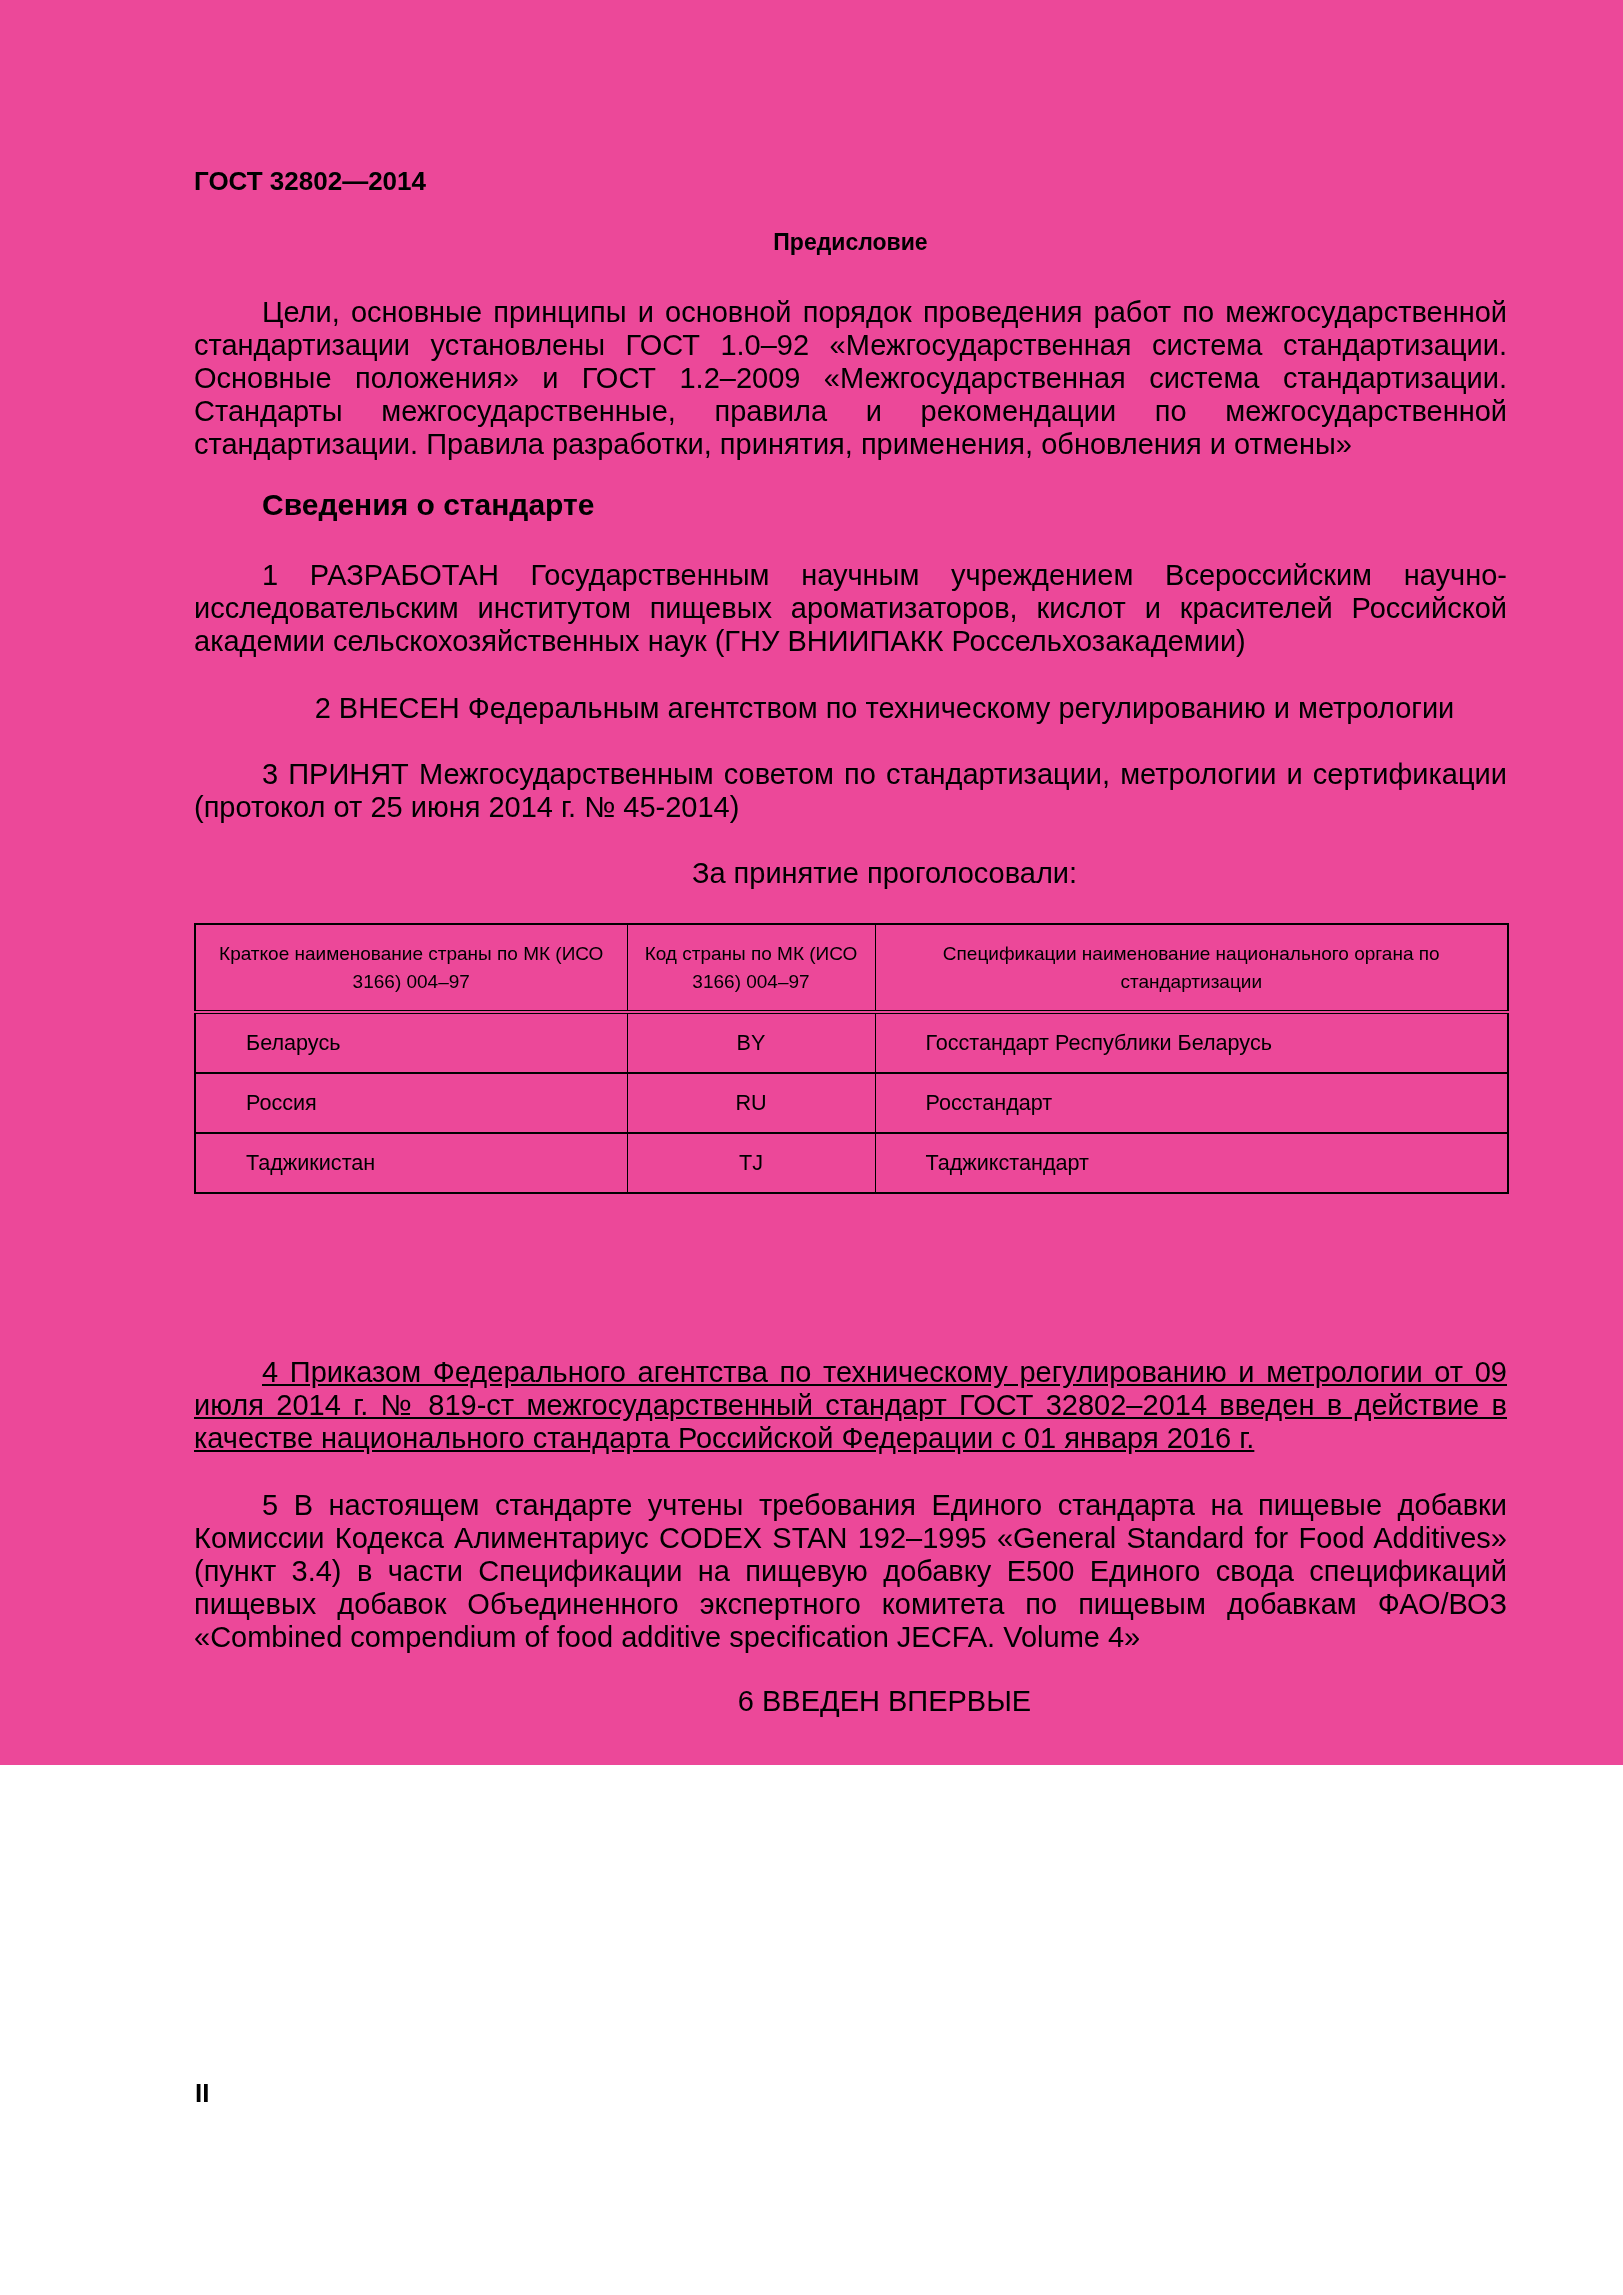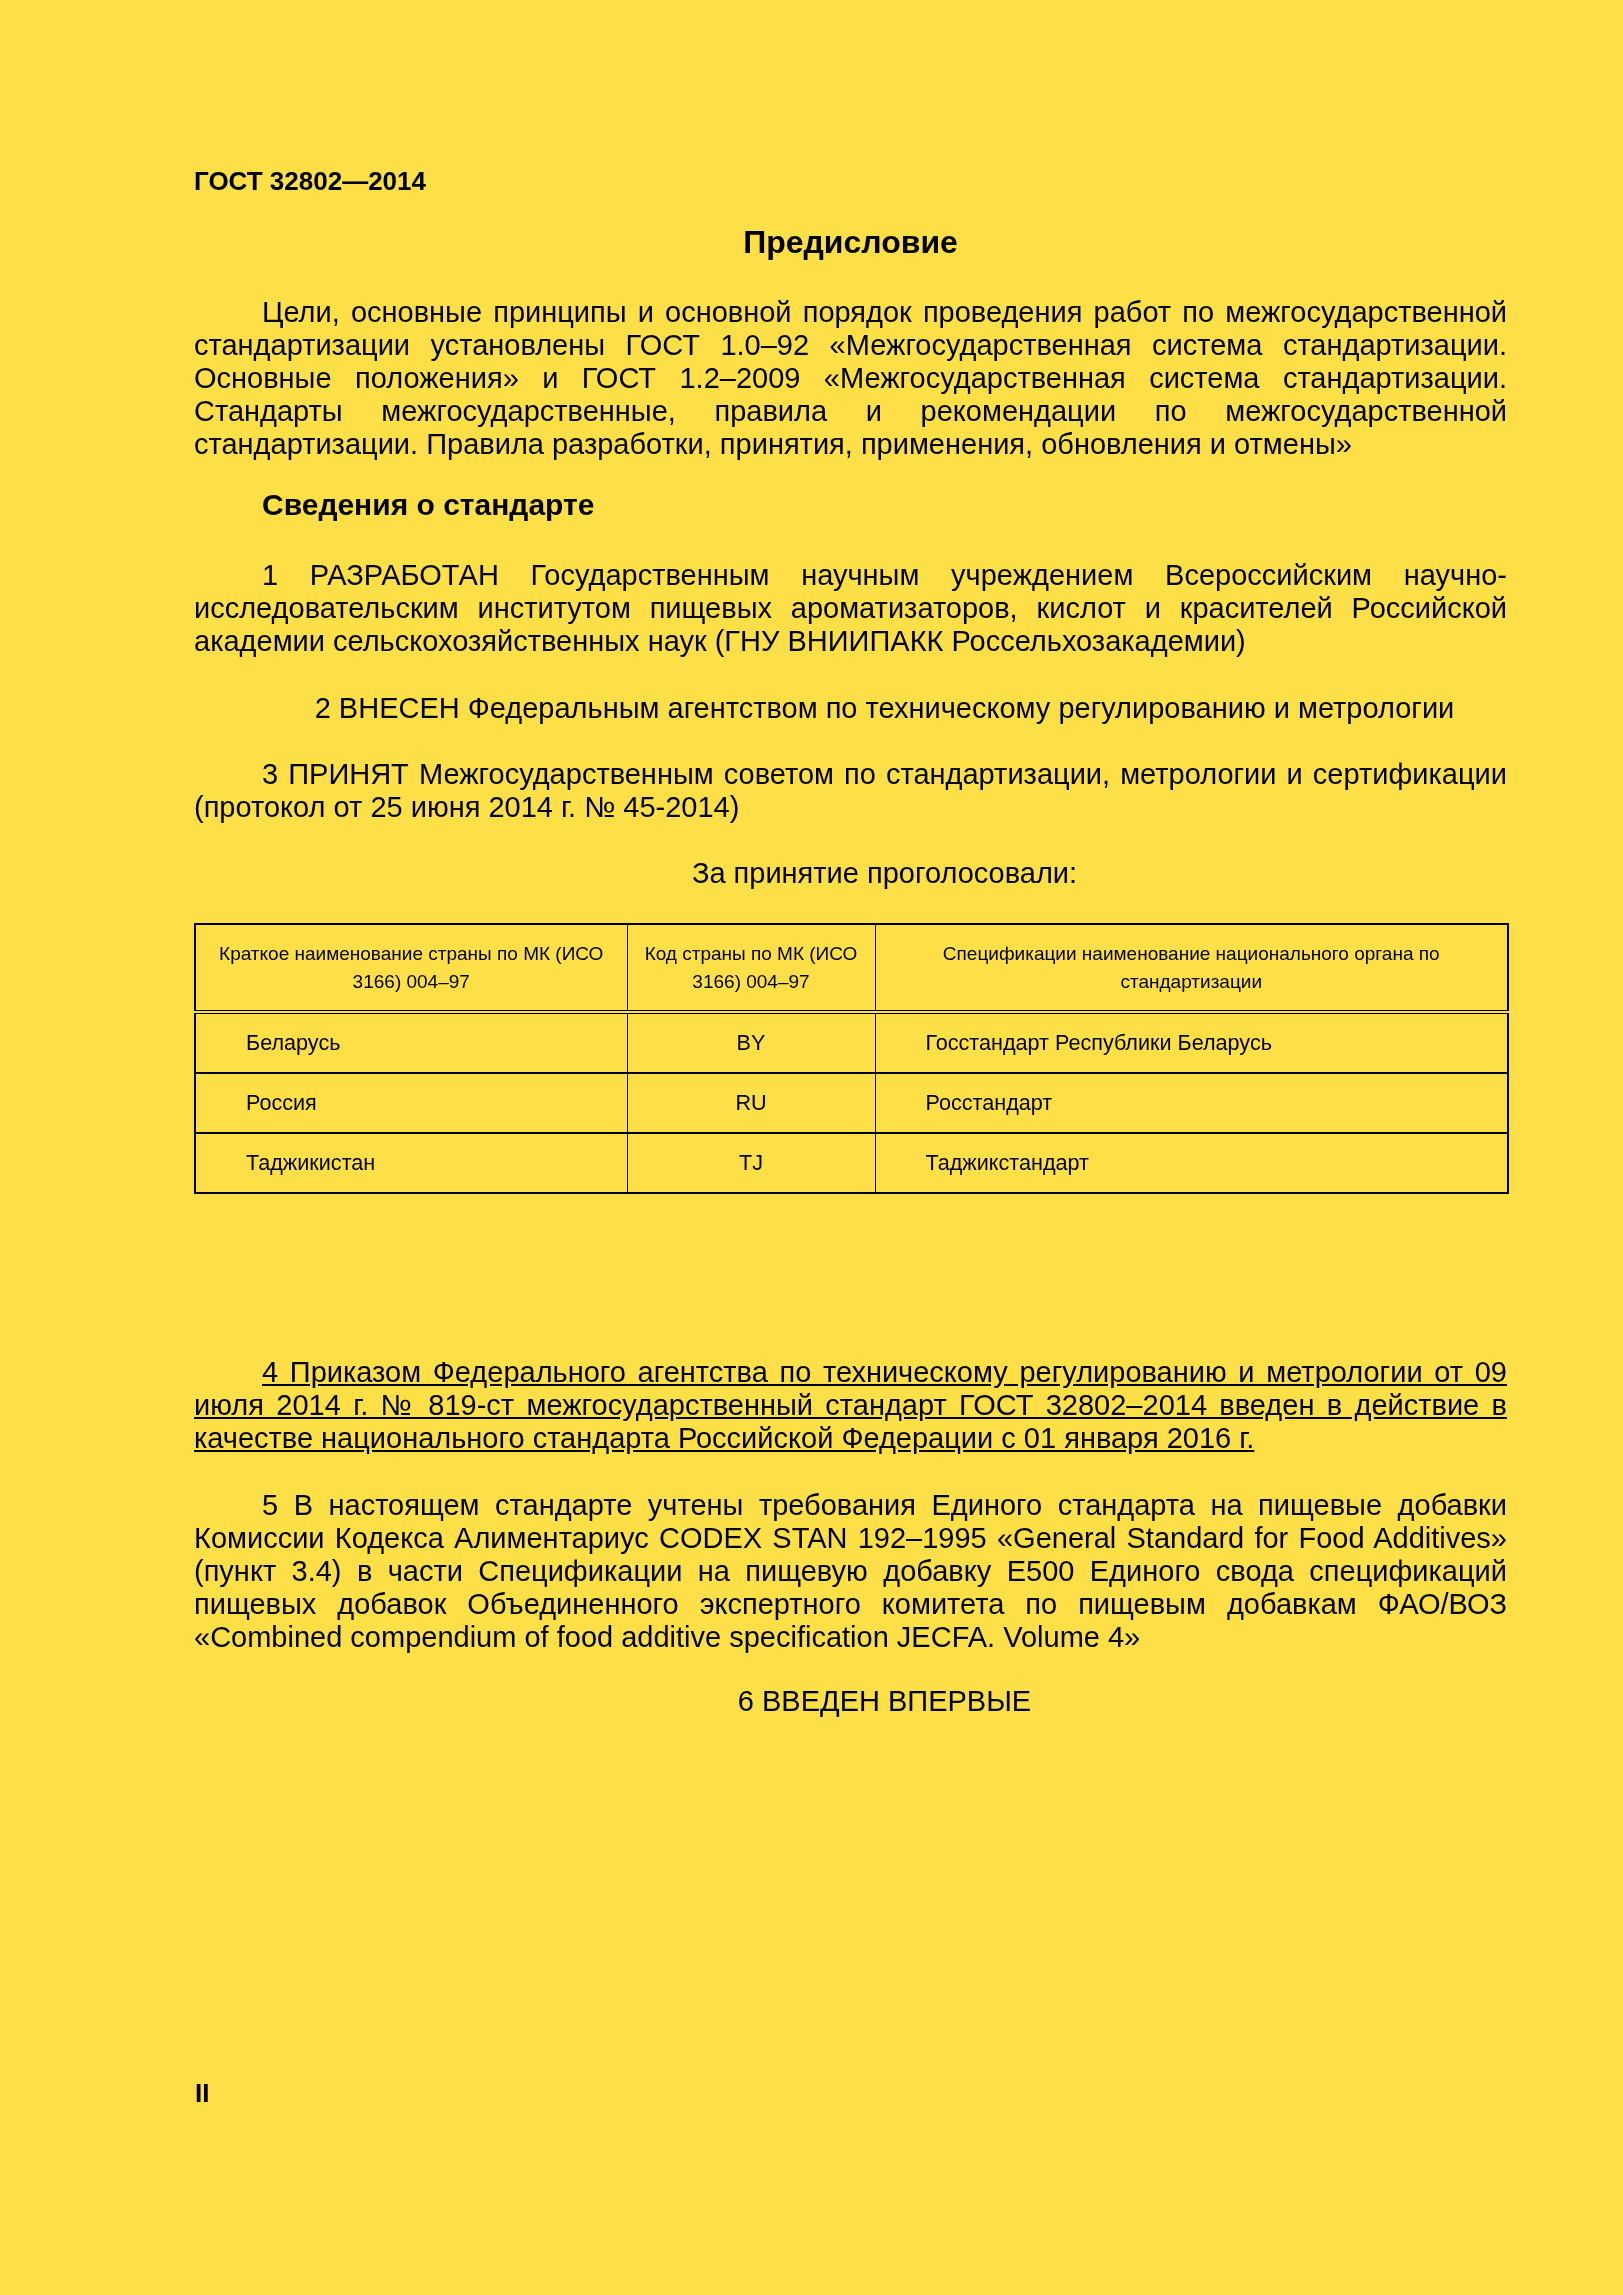--- a/index.html
+++ b/index.html
@@ -1,23 +1,23 @@
 <!DOCTYPE html>
 <html style="font-size:10.5px"><head>
 <meta charset="utf-8">
 <style>
   html, body { margin: 0; padding: 0; background: #ffffff; }
   body {
     width: 1623px; height: 2295px; position: relative; overflow: hidden;
     font-family: "Liberation Sans", sans-serif; color: #000000;
   }
-  .page { position: absolute; left: 0; top: 0; width: 1623px; height: 2295px; background: #fde047; }
+  .page { position: absolute; left: 0; top: 0; width: 1623px; height: 1765px; background: #ec4899; }
   .block { position: absolute; left: 194px; width: 1313px; }
   .doc-id { font-weight: bold; font-size: 26px; line-height: 30px; }
-  .title { left: 194px; width: 1313px; text-align: center; font-weight: bold; font-size: 32px; line-height: 37px; }
+  .title { left: 194px; width: 1313px; text-align: center; font-weight: bold; font-size: 23px; line-height: 37px; }
   .subtitle { left: 262px; width: auto; font-weight: bold; font-size: 30px; line-height: 35px; }
   .para {
     font-size: 29px; line-height: 33px; text-align: justify; text-indent: 68px;
     word-spacing: 0px;
   }
   .para.nojust { text-align: center; }
   table.voters {
     position: absolute; left: 194px; top: 923px; width: 1313px;
     border-collapse: collapse; table-layout: fixed;
     font-size: 21.6px;

